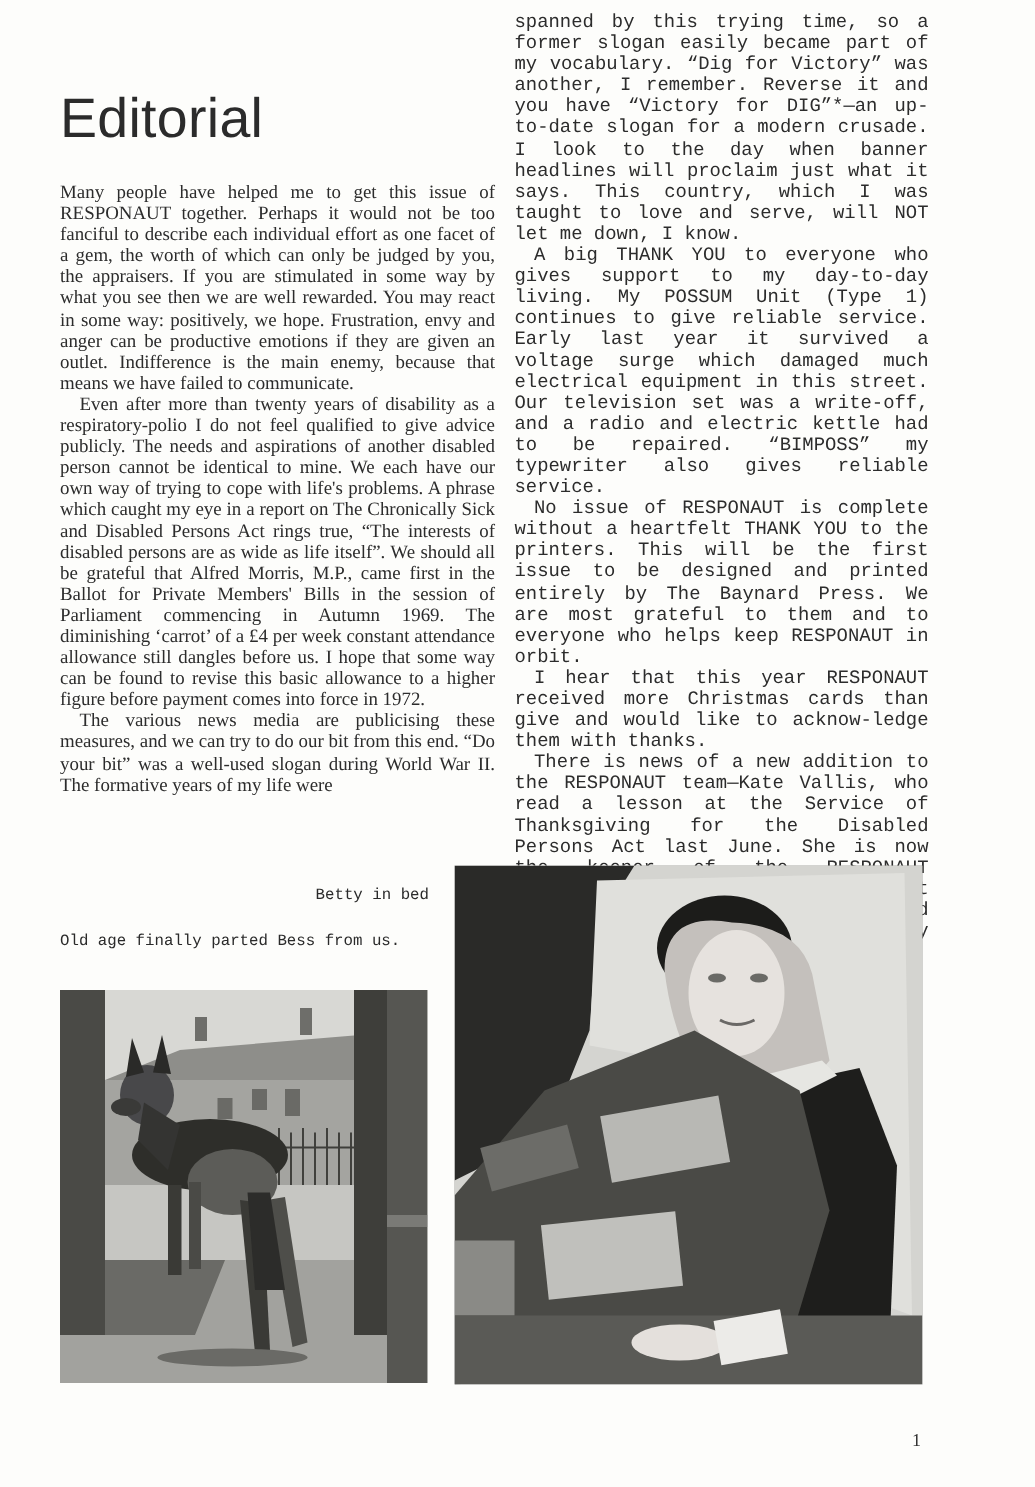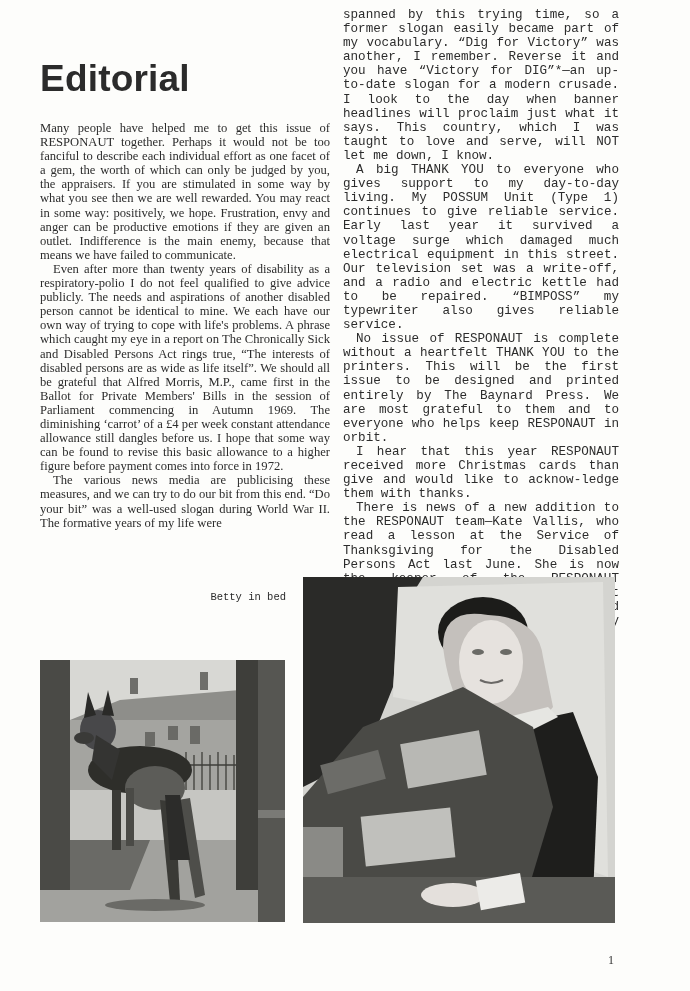--- a/index.html
+++ b/index.html
@@ -2,21 +2,21 @@
 <html><head>
 <meta charset="utf-8">
 <style>
   html, body { margin:0; padding:0; }
   body {
     width:690px; height:991px; background:#fdfdfb; position:relative; overflow:hidden;
     font-family:"Liberation Serif", "DejaVu Serif", serif; color:#2a2a2a;
   }
   .title {
     position:absolute; left:40px; top:58px;
-    font-family:"Liberation Sans", "DejaVu Sans", sans-serif; font-weight:bold;
+    font-family:"Liberation Sans", "DejaVu Sans", sans-serif; font-weight:normal;
     font-size:37px; letter-spacing:0.2px; color:#2b2b2b; margin:0;
   }
   .col {
     position:absolute; font-size:12.6px; line-height:14.1px; text-align:justify;
     color:#2c2c2c;
   }
   .col p { margin:0; text-indent:13px; }
   .col p.first { text-indent:0; }
   .col-left { left:40px; top:121px; width:290px; }
   .col-right { left:343px; top:8px; width:276px; }
@@ -54,20 +54,21 @@
   <div class="sig">
     <span class="name">Betty Witham.</span>
     <span class="role">Guest Editor</span>
   </div>
   <p class="footnote">*Disablement Income Group</p>
 </div>
 
 <div class="cap-right sans">Betty in bed</div>
 
 <div class="cap-left sans">
+  <div>Old age finally parted Bess from us.</div>
 </div>
 
 <div class="photo photo-dog">
   <svg width="245" height="262" viewBox="0 0 245 262">
     <rect width="245" height="262" fill="#9c9c98"></rect>
 
     <rect x="30" y="0" width="170" height="60" fill="#d8d8d4"></rect>
 
     <polygon points="30,60 80,40 200,30 200,80 30,90" fill="#8e8e8a"></polygon>
     <rect x="30" y="60" width="170" height="70" fill="#a4a4a0"></rect>

